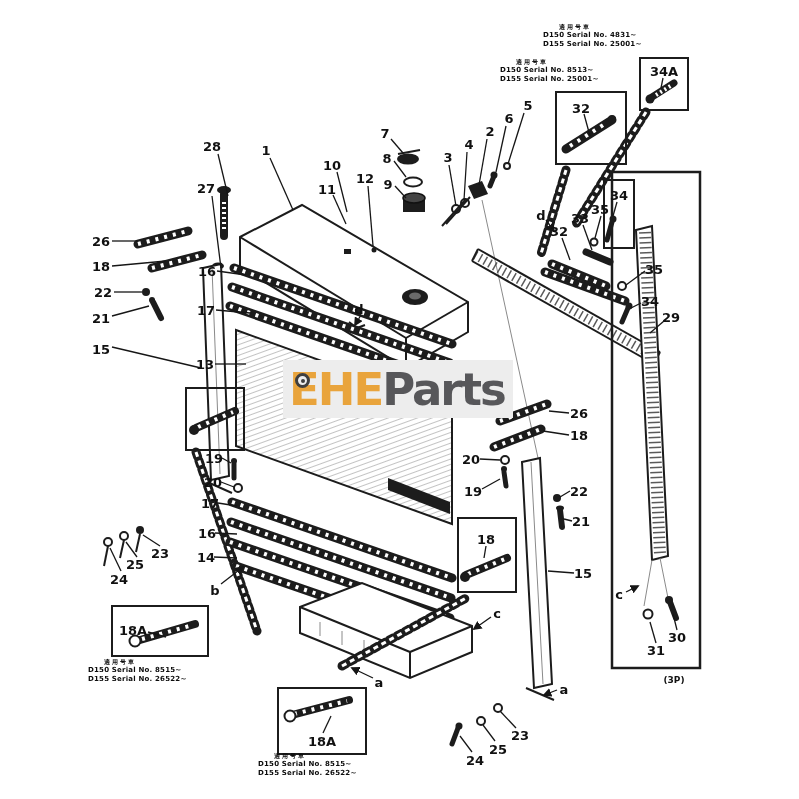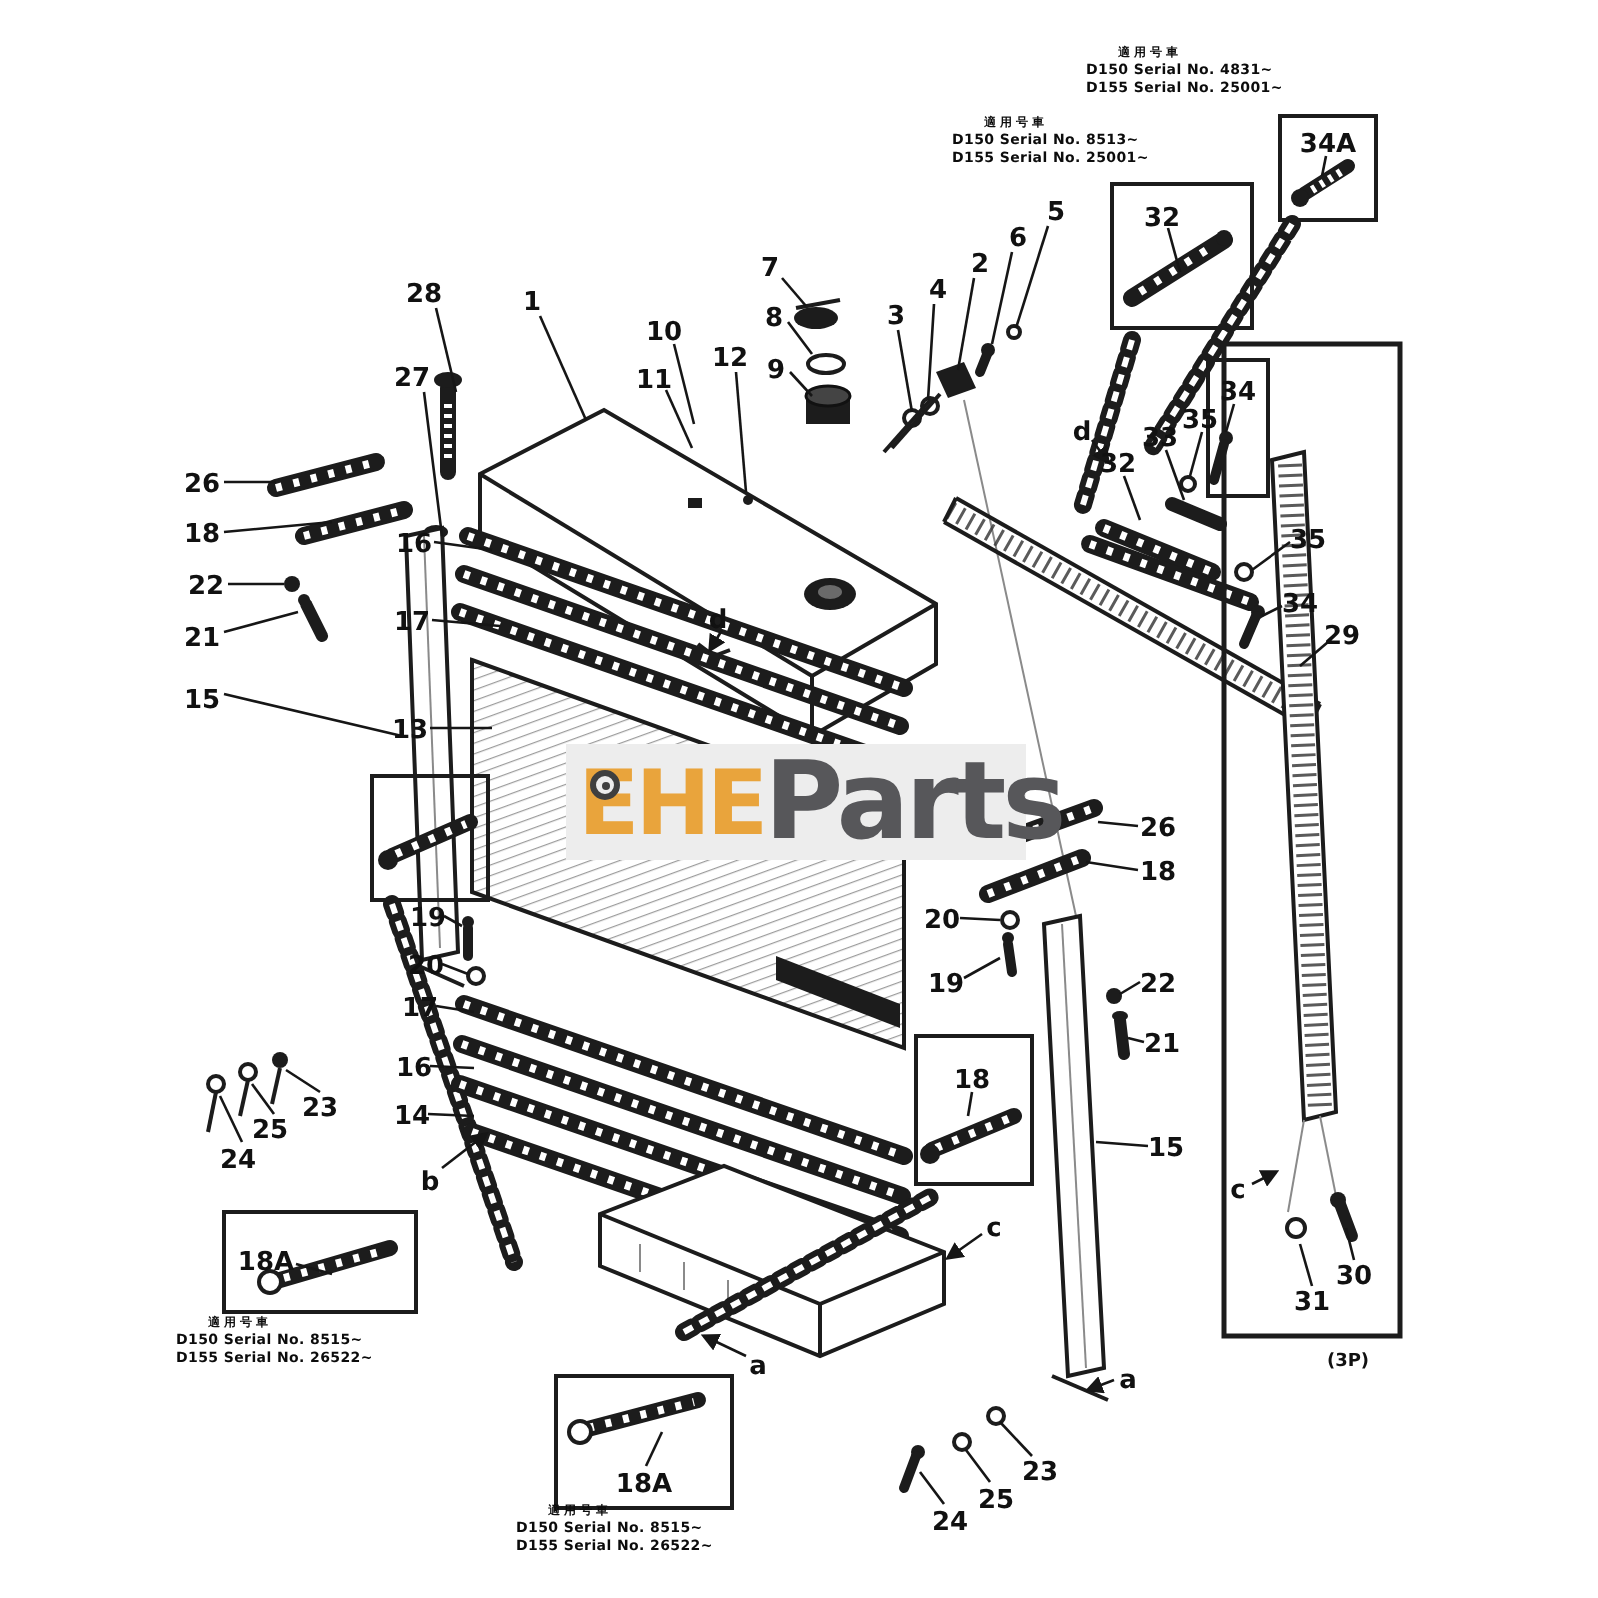--- a/index.html
+++ b/index.html
@@ -27,24 +27,24 @@
   .inset{fill:none;stroke:#1c1c1c;stroke-width:2;}
   .inset-bold{fill:none;stroke:#1c1c1c;stroke-width:2.5;}
   .co-line{stroke:#161616;stroke-width:1.3;fill:none;}
   .co-label{font-family:"DejaVu Sans",sans-serif;font-size:13px;font-weight:bold;fill:#111;text-anchor:middle;}
   .co-note{font-family:"DejaVu Sans",sans-serif;font-size:9px;font-weight:bold;fill:#111;text-anchor:middle;}
   
   .serial-block{position:absolute;z-index:4;font-weight:bold;font-size:7px;line-height:9px;
                 color:#0c0c0c;white-space:nowrap;letter-spacing:.2px;}
   .serial-jp{font-size:6px;letter-spacing:2px;margin-left:16px;}
   
-  #watermark{position:absolute;left:283px;top:372px;width:230px;height:58px;background:#ededed;
+  #watermark{position:absolute;left:283px;top:360px;width:230px;height:58px;background:#ededed;
              z-index:3;display:flex;align-items:center;padding-left:6px;box-sizing:border-box;text-align:right;}
   #watermark .p1{font-weight:bold;font-size:45px;letter-spacing:-2px;line-height:1;}
-  #watermark .p2{font-weight:bold;font-size:54px;letter-spacing:-2px;line-height:1;}
+  #watermark .p2{font-weight:bold;font-size:45px;letter-spacing:-2px;line-height:1;}
   #watermark .gear{position:absolute;left:12px;top:13px;width:9px;height:9px;border:3px solid #3f3f3f;
                    border-radius:50%;background:#ededed;z-index:2;}
   #watermark .gear::after{content:"";position:absolute;left:2.5px;top:2.5px;width:4px;height:4px;
                    border-radius:50%;background:#3f3f3f;}
 </style>
 </head>
 <body>
 
 <svg id="art" width="799" height="799" viewBox="0 0 799 799" xmlns="http://www.w3.org/2000/svg">
   <defs>
@@ -413,21 +413,21 @@
   <span class="gear"></span>
   <span class="p1" style="color: rgb(233, 164, 60);">EHE</span>
   <span class="p2" style="color: rgb(87, 87, 90);">Parts</span>
 </div>
 
 <div class="serial-block" style="left:543px;top:22px;">
   <div class="serial-jp">適用号車</div>
   <div>D150 Serial No. 4831~</div>
   <div>D155 Serial No. 25001~</div>
 </div>
-<div class="serial-block" style="left:476px;top:57px;">
+<div class="serial-block" style="left:500px;top:57px;">
   <div class="serial-jp">適用号車</div>
   <div>D150 Serial No. 8513~</div>
   <div>D155 Serial No. 25001~</div>
 </div>
 <div class="serial-block" style="left:88px;top:657px;">
   <div class="serial-jp">適用号車</div>
   <div>D150 Serial No. 8515~</div>
   <div>D155 Serial No. 26522~</div>
 </div>
 <div class="serial-block" style="left:258px;top:751px;">

